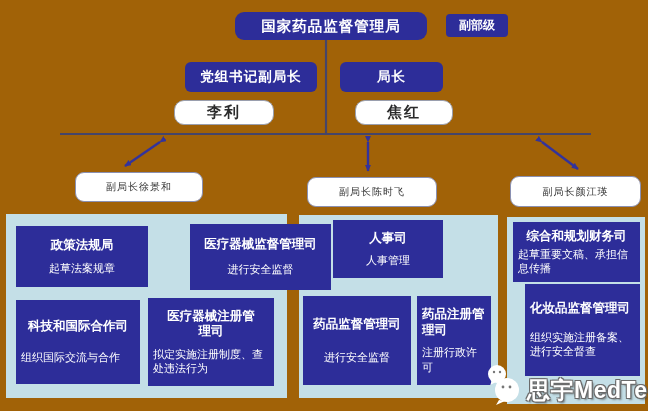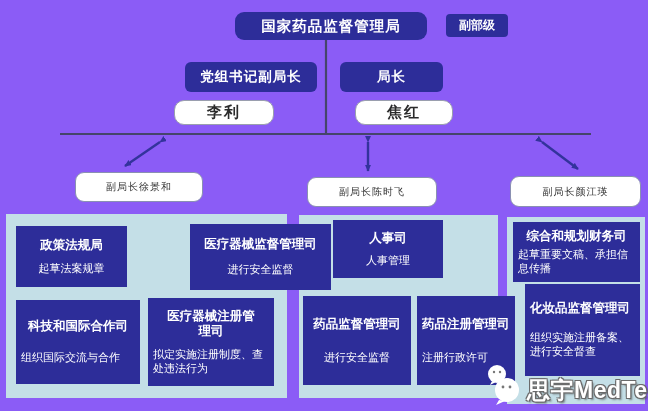--- a/index.html
+++ b/index.html
@@ -3,21 +3,21 @@
 <meta charset="utf-8">
 <style>
   * { margin: 0; padding: 0; box-sizing: border-box; }
   html, body { background: #ffffff; }
   body { font-family: "Liberation Sans", "DejaVu Sans", sans-serif; }
 
   .stage {
     position: relative;
     width: 648px;
     height: 411px;
-    background: #8b5cf6;
+    background: #a16207;
     overflow: hidden;
   }
 
   .connectors {
     position: absolute;
     left: 0; top: 0;
     pointer-events: none;
   }
 
   
@@ -88,28 +88,28 @@
     display: flex;
     flex-direction: column;
     justify-content: space-evenly;
     padding: 4px 5px;
   }
   .dbox .t { font-weight: bold; font-size: 12.5px; line-height: 1.25; text-align: center; }
   .dbox .d { font-size: 11px;   line-height: 1.3;  text-align: center; }
   .dbox .ta-l { text-align: left; }
   .dbox .pad-t { padding: 0 14px; }
 
-  .dept-l0 { left: 16px;  top: 226px; width: 111px; height: 61px; }
+  .dept-l0 { left: 16px;  top: 226px; width: 132px; height: 61px; }
   .dept-l1 { left: 146px; top: 224px; width: 141px; height: 66px; margin-left: 44px; }
   .dept-l2 { left: 16px;  top: 300px; width: 124px; height: 84px; }
   .dept-l3 { left: 148px; top: 298px; width: 126px; height: 88px; }
 
   .dept-m0 { left: 333px; top: 220px; width: 110px; height: 58px; }
   .dept-m1 { left: 303px; top: 296px; width: 108px; height: 89px; }
-  .dept-m2 { left: 417px; top: 296px; width: 98px;  height: 89px; }
+  .dept-m2 { left: 417px; top: 296px; width: 74px;  height: 89px; }
 
   .dept-r0 { left: 513px; top: 222px; width: 127px; height: 60px; }
   .dept-r1 { left: 525px; top: 284px; width: 115px; height: 92px; }
 
   
   .watermark {
     position: absolute;
     left: 483px; top: 362px;
     display: flex;
     align-items: flex-end;

